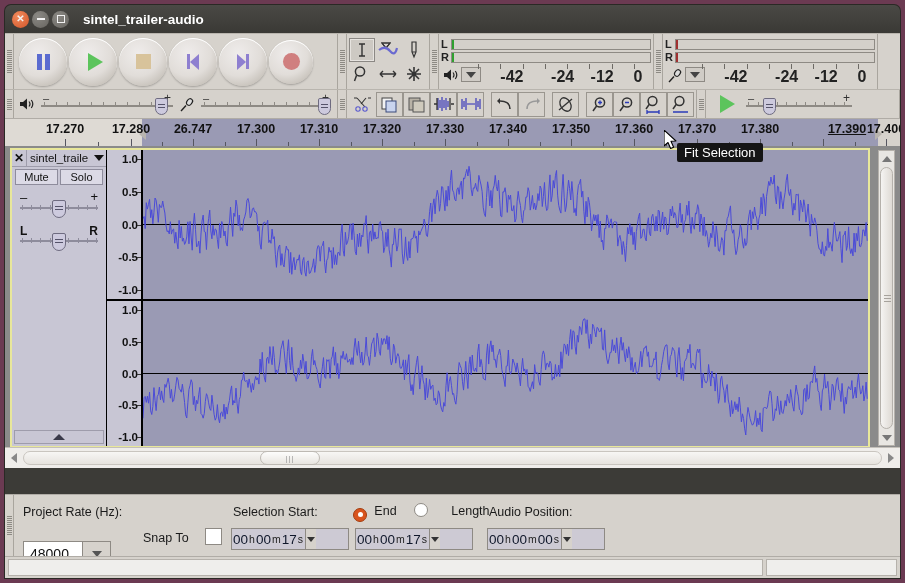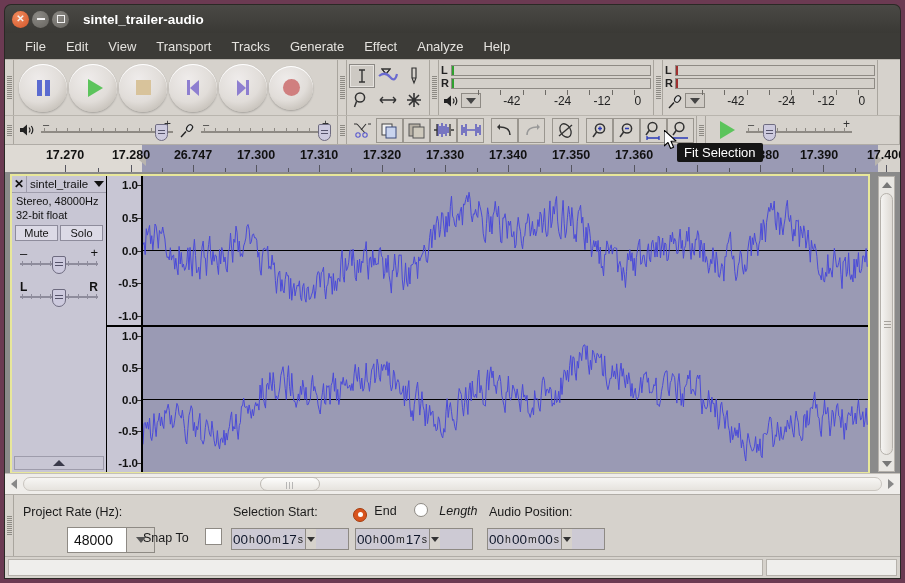--- a/index.html
+++ b/index.html
@@ -79,21 +79,21 @@
   .mrow { display:flex; align-items:center; height:13px; }
   .mlab { font-size:11px; font-weight:bold; color:#222; width:10px; line-height:1; }
   .mbar { flex:1; height:11px; background:#d4d0ca; border:1px solid #8e8a84; position:relative; }
   .mbar:after{content:"";position:absolute;left:0;top:0;bottom:0;width:2px;}
   .mbar.green:after{background:#2fa02f;}
   .mbar.red:after{background:#a03030;}
   .mscale { display:flex; align-items:center; height:22px; position:relative; }
   .mticks { position:absolute; left:22px; right:2px; top:0; height:6px; }
   .mticks i { position:absolute; top:0; width:1px; height:5px; background:#6d6a65; }
   .mnums { position:absolute; left:22px; right:0; top:4px; height:17px; }
-  .mnums span { position:absolute; font-size:12px; color:#222; transform:translateX(-50%); }
+  .mnums span { position:absolute; font-size:16px; color:#222; transform:translateX(-50%);font-weight:bold; }
   .spk { width:16px;height:14px;margin:0 2px 0 2px; position:relative;}
   .dropbtn { width:20px;height:15px;background:#d0ccc6;border:1px solid #8e8a84;
              display:flex;align-items:center;justify-content:center; }
   .caret { width:0;height:0;border-left:5px solid transparent;border-right:5px solid transparent;border-top:6px solid #444; }
 
   
   #edit-tb { padding:1px 2px; }
   .ebtn { width:27px;height:25px;display:flex;align-items:center;justify-content:center;
           border:1px solid transparent; }
   .ebtn.box { border:1px solid #9a968f; background:#d6d2cc; }
@@ -236,31 +236,20 @@
       </div>
     <div class="winbtn min">
         <span class="glyph"></span>
       </div>
     <div class="winbtn max">
         <span class="glyph"></span>
       </div>
     <div id="title-text">sintel_trailer-audio</div>
   </div>
 
-  <div id="menubar">
-    <div class="menu-item">File</div>
-    <div class="menu-item">Edit</div>
-    <div class="menu-item">View</div>
-    <div class="menu-item">Transport</div>
-    <div class="menu-item">Tracks</div>
-    <div class="menu-item">Generate</div>
-    <div class="menu-item">Effect</div>
-    <div class="menu-item">Analyze</div>
-    <div class="menu-item">Help</div>
-  </div>
 
   <div id="toolbar-dock">
 
     <div class="tbrow" style="height:55px;">
 
       <div class="grabber">
           <i></i>
           <i></i>
           <i></i>
           <i></i>
@@ -728,42 +717,38 @@
       <div class="rtick min" style="left: 597.5px;"></div>
       <div class="rlabel" style="left: 629px;">17.360</div>
       <div class="rtick maj" style="left: 629px;"></div>
       <div class="rtick min" style="left: 660.5px;"></div>
       <div class="rlabel" style="left: 692px;">17.370</div>
       <div class="rtick maj" style="left: 692px;"></div>
       <div class="rtick min" style="left: 723.5px;"></div>
       <div class="rlabel" style="left: 755px;">17.380</div>
       <div class="rtick maj" style="left: 755px;"></div>
       <div class="rtick min" style="left: 786.5px;"></div>
-      <div class="rlabel" style="left: 814px;">17.390</div>
+      <div class="rlabel" style="left: 842px; text-decoration: underline;">17.390</div>
       <div class="rtick maj" style="left: 818px;"></div>
       <div class="rtick min" style="left: 849.5px;"></div>
       <div class="rlabel" style="left: 881px;">17.400</div>
       <div class="rtick maj" style="left: 881px;"></div>
     </div>
 
   <div id="trackarea">
 
     <div id="trackbox">
 
       <div class="tctrl">
         <div class="tc-top">
           <div class="tc-x">✕</div>
           <div class="tc-name">sintel_traile</div>
           <div class="tc-tri">
               <i></i>
             </div>
-        </div>
-        <div class="tc-info">
-          <div>Stereo, 48000Hz</div>
-          <div>32-bit float</div>
         </div>
         <div class="tc-btns">
           <div class="tc-btn">Mute</div>
           <div class="tc-btn">Solo</div>
         </div>
         <div class="tc-slider">
           <span class="tcs-minus">–</span>
           <span class="tcs-plus">+</span>
           <span class="tcs-track"></span>
           <span class="tcs-ticks">
@@ -880,37 +865,37 @@
         <i></i>
         <i></i>
         <i></i>
         <i></i>
         <i></i>
         <i></i>
         <i></i>
       </div>
 
     <div class="sb-lab" style="left:18px; top:10px;">Project Rate (Hz):</div>
-    <div class="rate-box" style="left:18px; top:32px;margin-left:44px;">
+    <div class="rate-box" style="left:18px; top:46px;">
       <div class="rate-val">48000</div>
       <div class="rate-arrow">
           <i class="caret-sm"></i>
         </div>
     </div>
 
     <div class="sb-lab" style="left:138px; top:36px;">Snap To</div>
     <div class="chkbox" style="left:200px; top:33px;"></div>
 
     <div class="sb-lab" style="left:228px; top:10px;">Selection Start:</div>
 
     <div style="position:absolute;left:348px;top:8px;">
       <span class="radio on"></span>
       <span class="sb-lab" style="position:static;margin-left:4px;">End</span>
       <span class="radio" style="margin-left:14px;"></span>
-      <span class="sb-lab" style="position:static;margin-left:8px;font-style:italic;">Length</span>
+      <span class="sb-lab" style="position:static;margin-left:20px;">Length</span>
     </div>
 
     <div class="sb-lab" style="left:484px; top:10px;">Audio Position:</div>
 
     <div class="timefield" style="left:226px; top:33px; width:118px;">
       <span class="tf-d">00</span>
       <span class="tf-u">h</span>
       <span class="tf-d">00</span>
       <span class="tf-u">m</span>
       <span class="tf-d">17</span>

